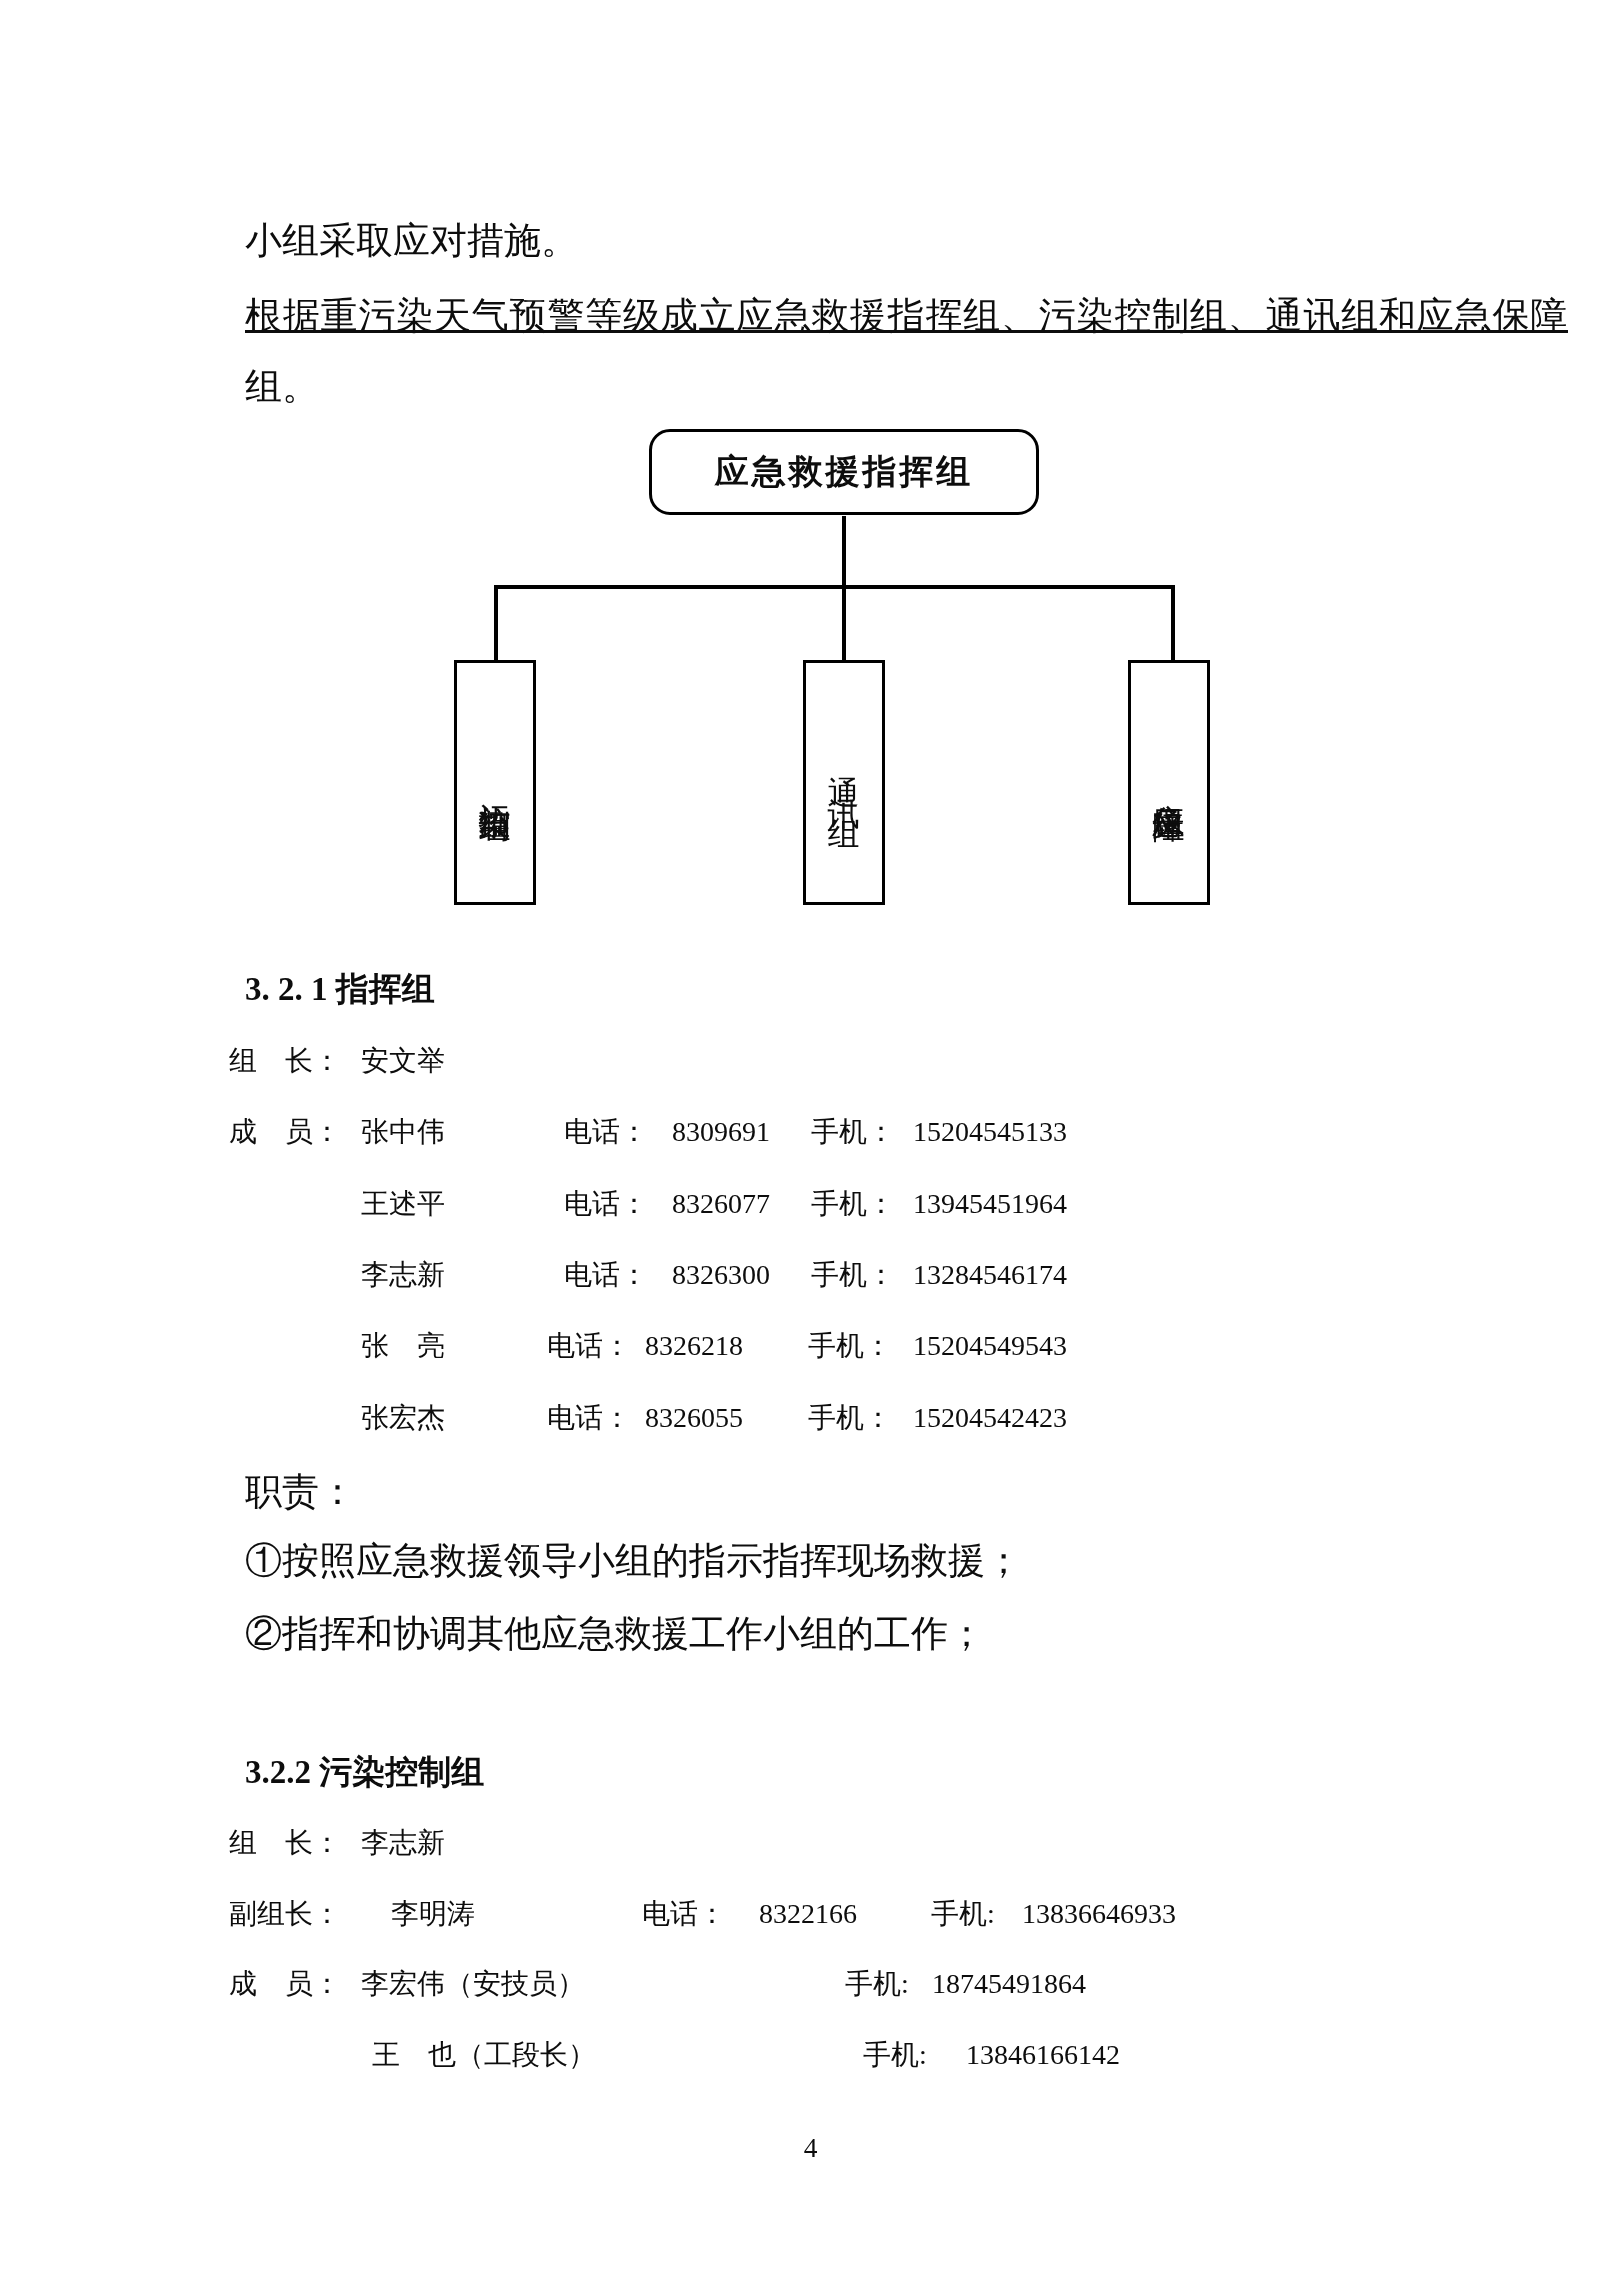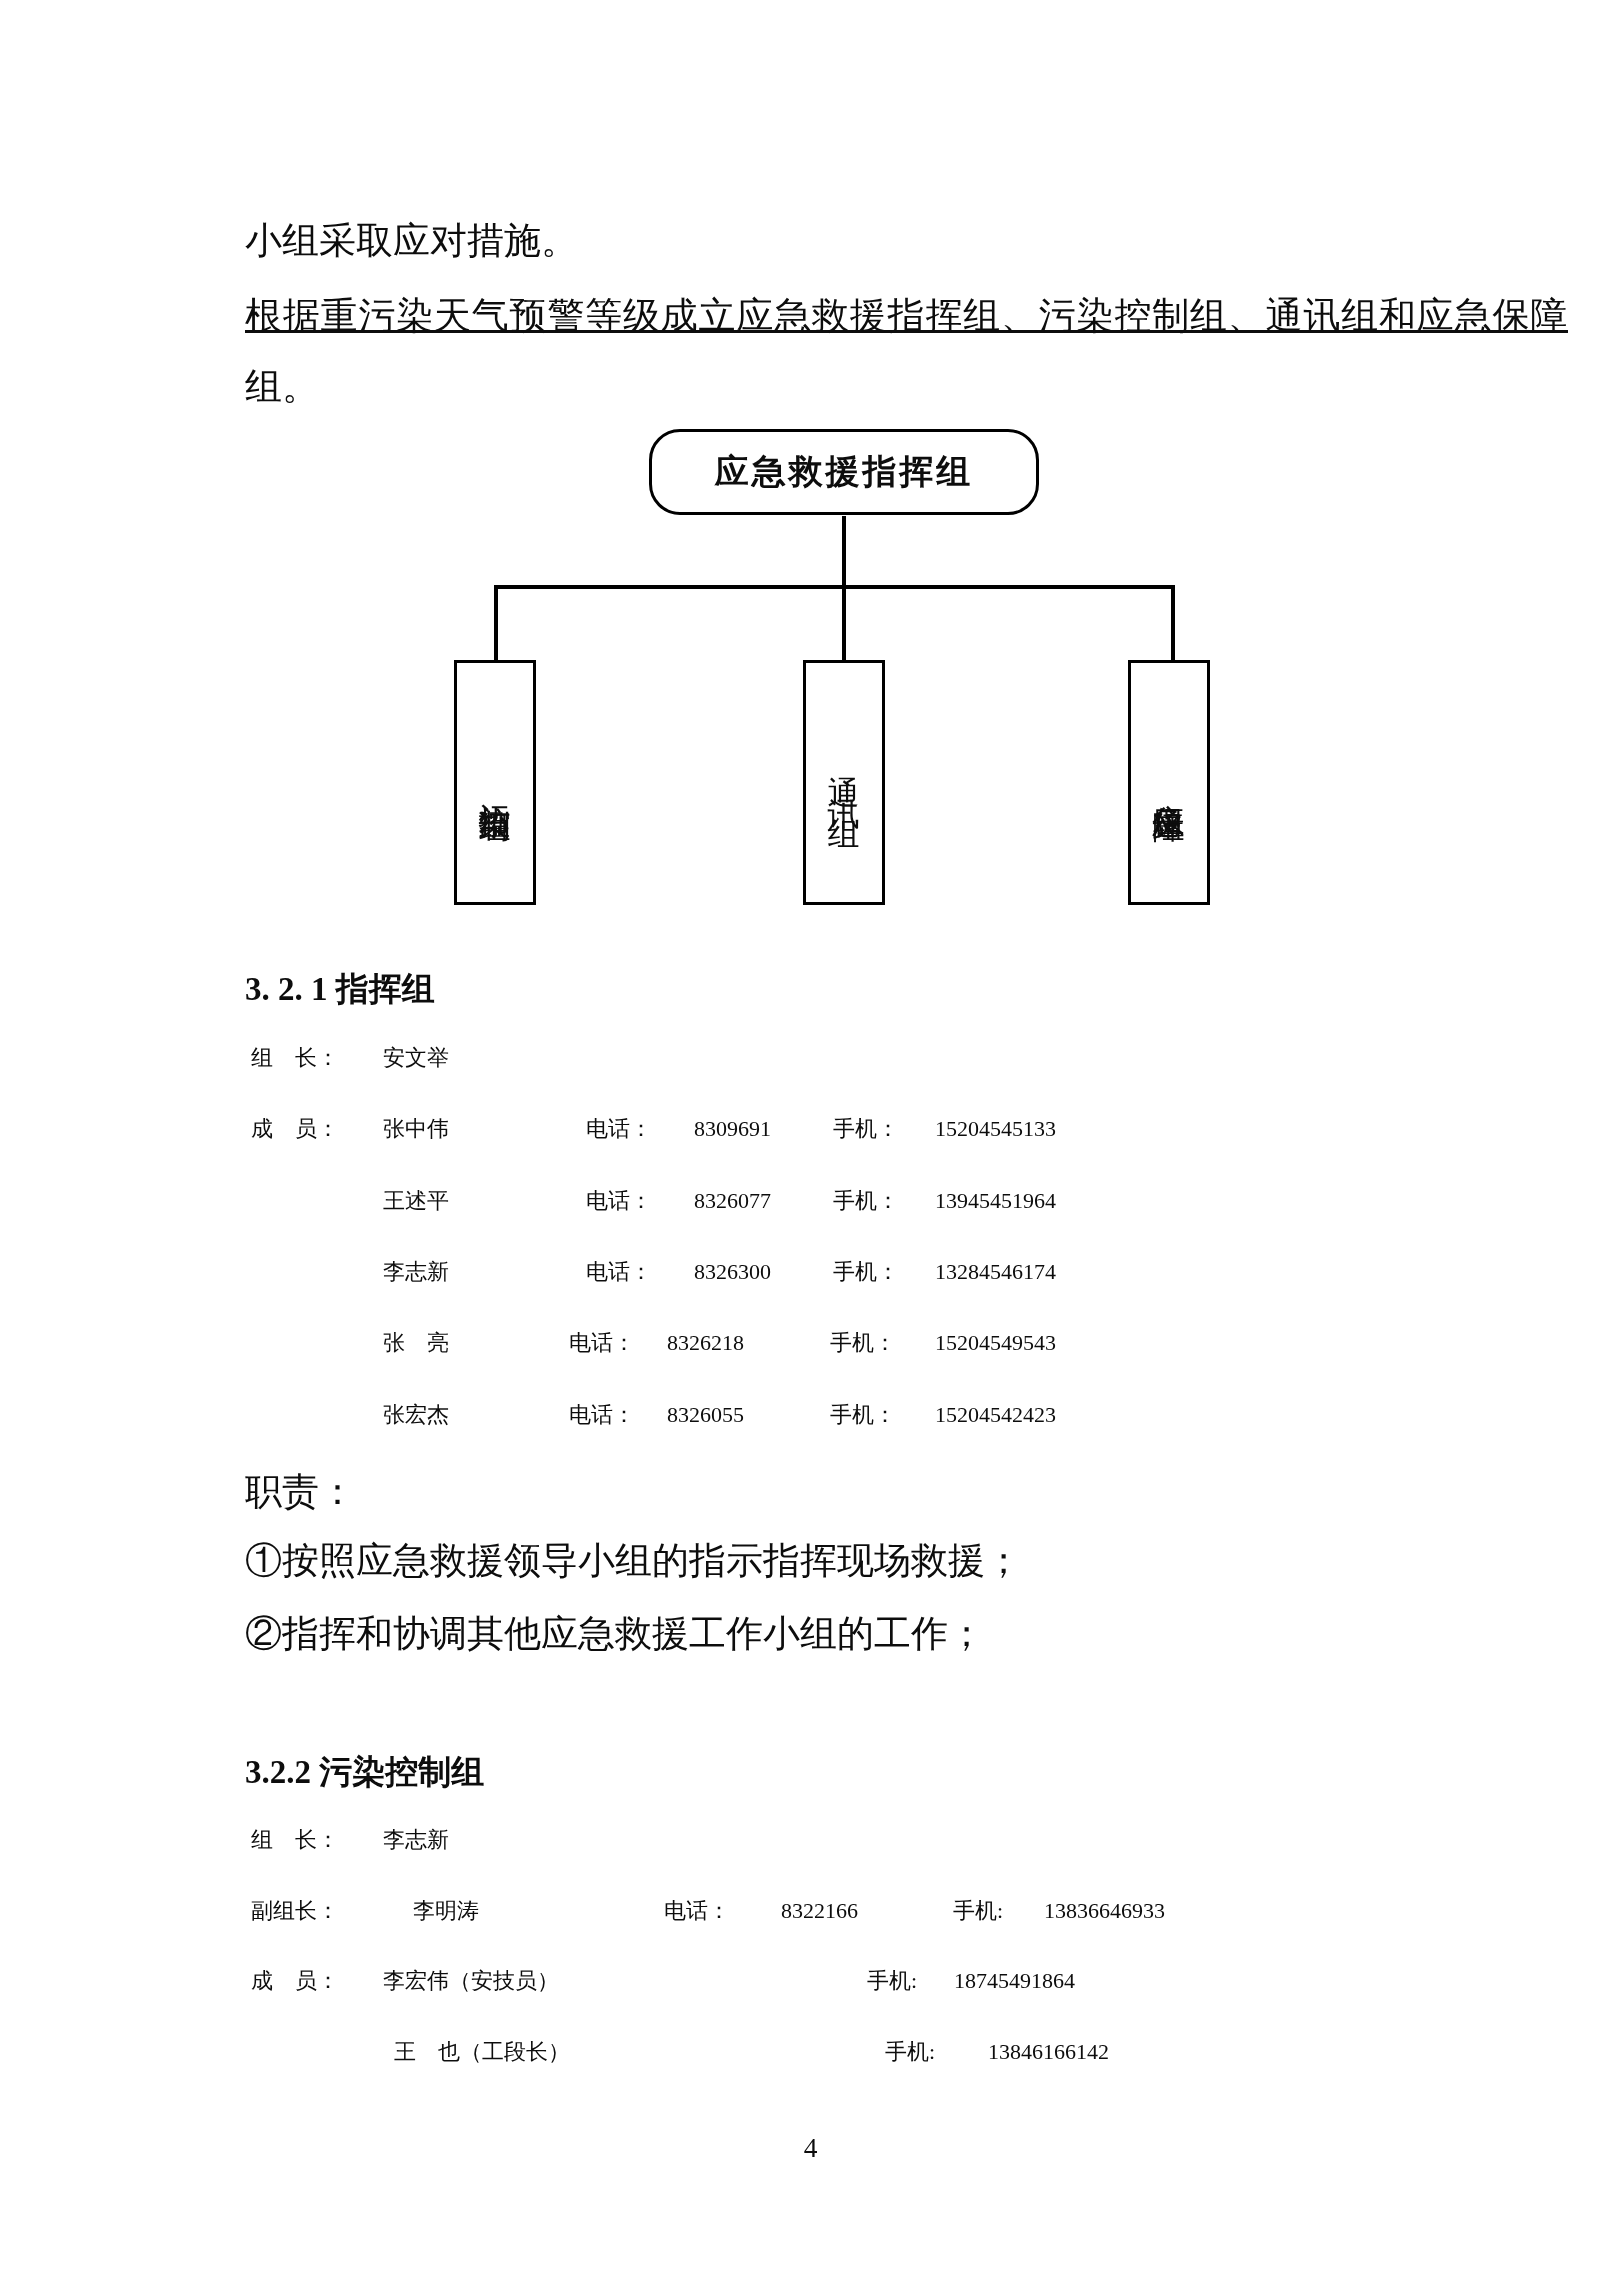--- a/index.html
+++ b/index.html
@@ -12,21 +12,21 @@
     color:#0d0d0d;
     overflow:hidden;
   }
   .line{position:absolute;left:245px;font-size:37px;line-height:1.15;white-space:pre;}
   .justified{letter-spacing:0.8px;text-decoration:underline;}
   .heading{font-weight:bold;font-size:33px;}
   
   .chart{position:absolute;left:0;top:0;width:1621px;height:941px;}
   .root-box{
     position:absolute;left:649px;top:429px;width:390px;height:86px;
-    box-sizing:border-box;border:3.9px solid #000;border-radius:31px;
+    box-sizing:border-box;border:3.9px solid #000;border-radius:21px;
     display:flex;align-items:center;justify-content:center;
     font-weight:bold;font-size:34px;letter-spacing:2.9px;white-space:pre;
   }
   .conn{position:absolute;background:#000;}
   .v-root{left:842px;top:516px;width:3.9px;height:72px;}
   .h-span{left:494px;top:585px;width:681px;height:3.9px;}
   .drop{top:587px;width:3.9px;height:73px;}
   .drop.d1{left:494px;}
   .drop.d2{left:842px;}
   .drop.d3{left:1171px;}
@@ -34,21 +34,21 @@
     position:absolute;top:660px;width:82px;height:245px;
     box-sizing:border-box;border:3.9px solid #000;background:#fff;
     display:flex;align-items:center;justify-content:center;
     writing-mode:vertical-rl;text-orientation:upright;
     font-size:32px;line-height:1;white-space:pre;
   }
   .child-box.b1{left:454px;letter-spacing:2px;}
   .child-box.b2{left:803px;letter-spacing:21.6px;}
   .child-box.b3{left:1128px;letter-spacing:2px;}
   
-  .row{position:absolute;left:251px;width:1225px;height:45px;font-size:22px;line-height:1.15;}
+  .row{position:absolute;left:229px;width:1225px;height:45px;font-size:28px;line-height:1.15;}
   .row span{position:absolute;top:0;white-space:pre;}
   .row .c-label{left:0;}
   .row .c-name{left:132px;}
   .row .c-tel-label{left:335px;}
   .row .c-tel{left:443px;}
   .row .c-mob-label{left:582px;}
   .row .c-mob{left:684px;}
   .row.alt .c-tel-label{left:318px;}
   .row.alt .c-tel{left:416px;}
   .row.alt .c-mob-label{left:579px;}

